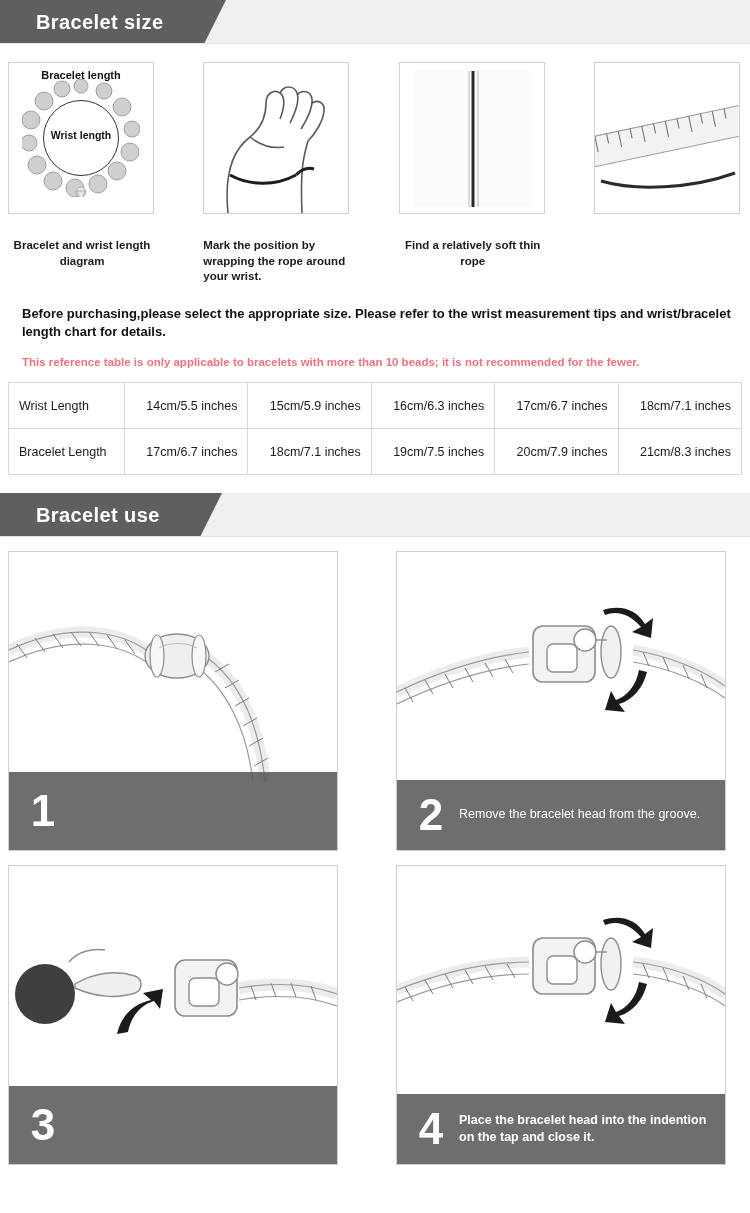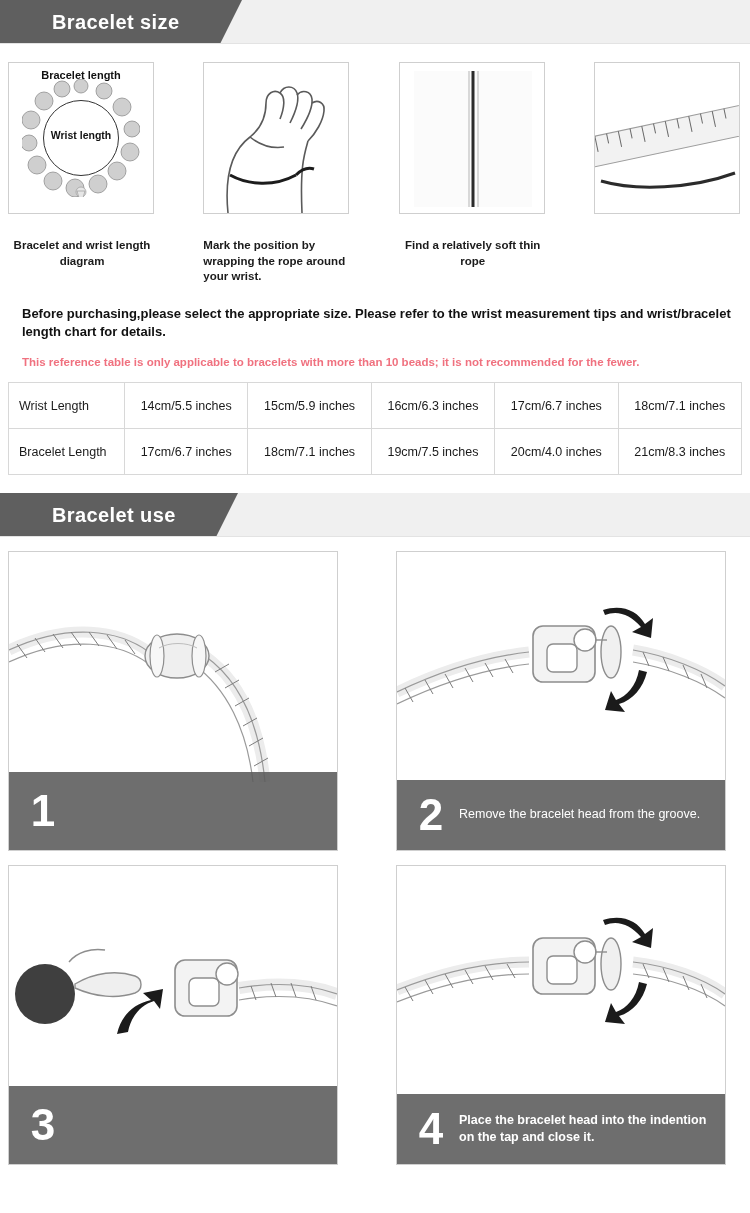--- a/index.html
+++ b/index.html
@@ -32,21 +32,21 @@
     left: 0;
     top: 0;
     height: 44px;
     background: #5f5f5f;
     color: #ffffff;
     font-size: 20px;
     font-weight: bold;
     letter-spacing: .4px;
     display: flex;
     align-items: center;
-    padding-left: 52px;
+    padding-left: 36px;
     padding-right: 40px;
     box-sizing: border-box;
   }
   .banner-tab::after {
     content: "";
     position: absolute;
     right: -22px;
     top: 0;
     width: 0;
     height: 0;
@@ -153,21 +153,21 @@
     height: 46px;
     font-size: 12.5px;
     color: #1b1b1b;
     padding: 0 10px;
     box-sizing: border-box;
   }
   table.size-table td.head {
     width: 116px;
   }
   table.size-table td.val {
-    text-align: center;
+    text-align: right;
   }
 
   
   .use-grid {
     margin: 14px 8px 0 8px;
     display: grid;
     grid-template-columns: 330px 330px;
     gap: 14px 58px;
   }
   .use-card {
@@ -327,21 +327,21 @@
         <td class="val">15cm/5.9 inches</td>
         <td class="val">16cm/6.3 inches</td>
         <td class="val">17cm/6.7 inches</td>
         <td class="val">18cm/7.1 inches</td>
       </tr>
       <tr>
         <td class="head">Bracelet Length</td>
         <td class="val">17cm/6.7 inches</td>
         <td class="val">18cm/7.1 inches</td>
         <td class="val">19cm/7.5 inches</td>
-        <td class="val">20cm/4.0 inches</td>
+        <td class="val">20cm/7.9 inches</td>
         <td class="val">21cm/8.3 inches</td>
       </tr>
     </tbody>
   </table>
 
   <div class="banner" style="margin-top:18px;">
     <div class="banner-tab">Bracelet use</div>
     <div class="banner-sep"></div>
   </div>
 

